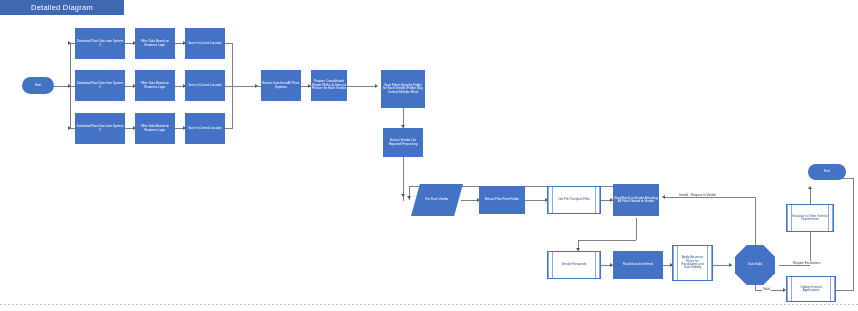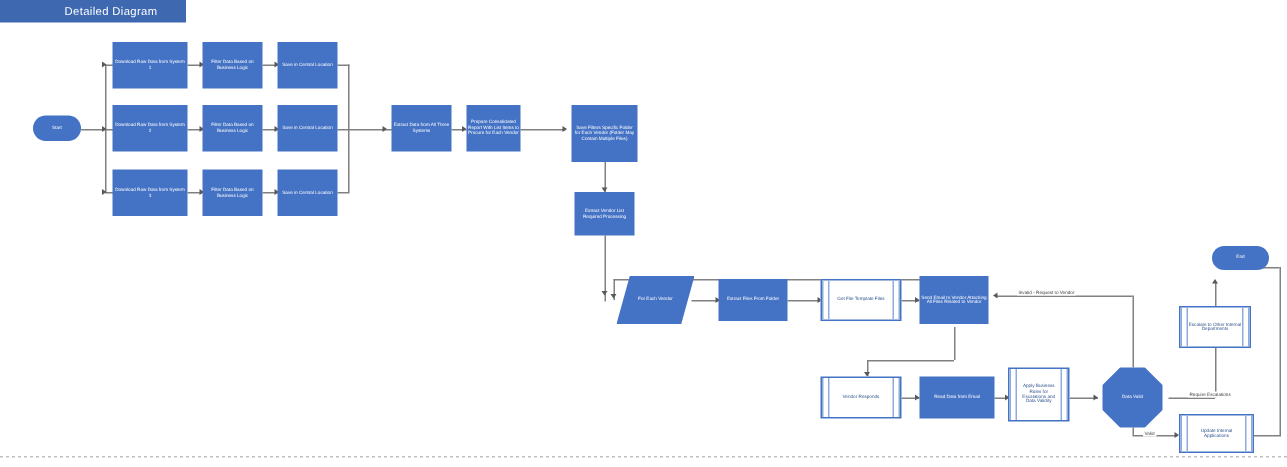--- a/index.html
+++ b/index.html
@@ -8,21 +8,21 @@
     font-family:"Liberation Sans", sans-serif;
   }
   #canvas{position:absolute;left:0;top:0;width:858px;height:311px;}
 
   
   .title-bar{
     position:absolute;left:0;top:0;width:124px;height:15px;
     background:#3E68B0;
   }
   .title-text{
-    position:absolute;left:12px;top:0;width:124px;height:15px;
+    position:absolute;left:0;top:0;width:124px;height:15px;
     display:flex;align-items:center;justify-content:center;
     color:#ffffff;font-size:7.5px;letter-spacing:.25px;white-space:nowrap;
   }
 
   
   .node{
     position:absolute;box-sizing:border-box;
     display:flex;align-items:center;justify-content:center;
     text-align:center;line-height:1.12;
     font-size:3.1px;color:#ffffff;padding:1px;

